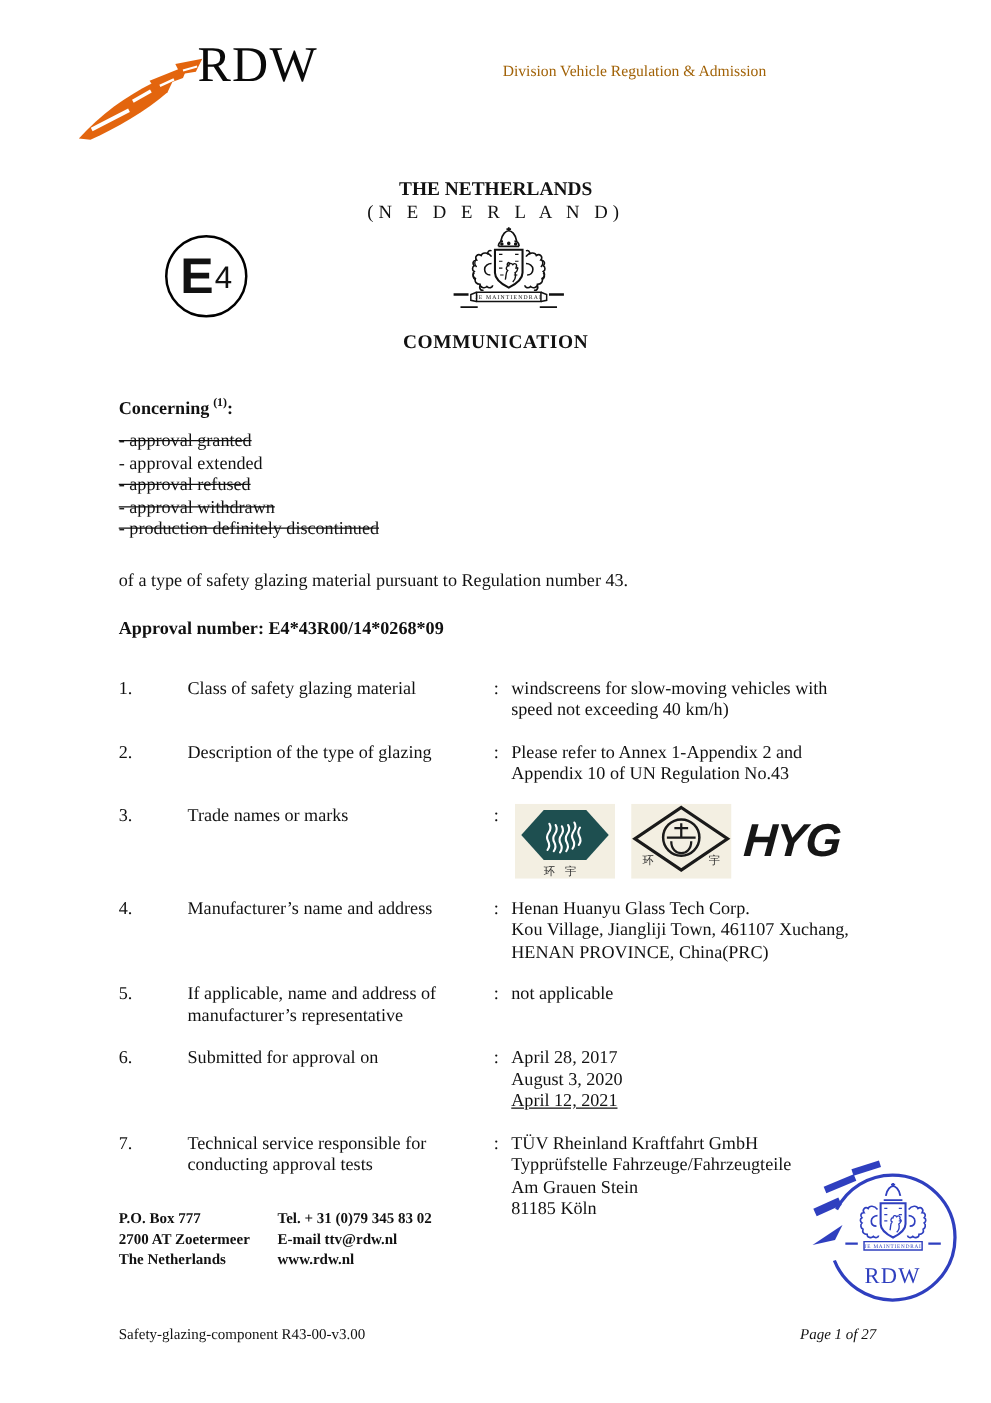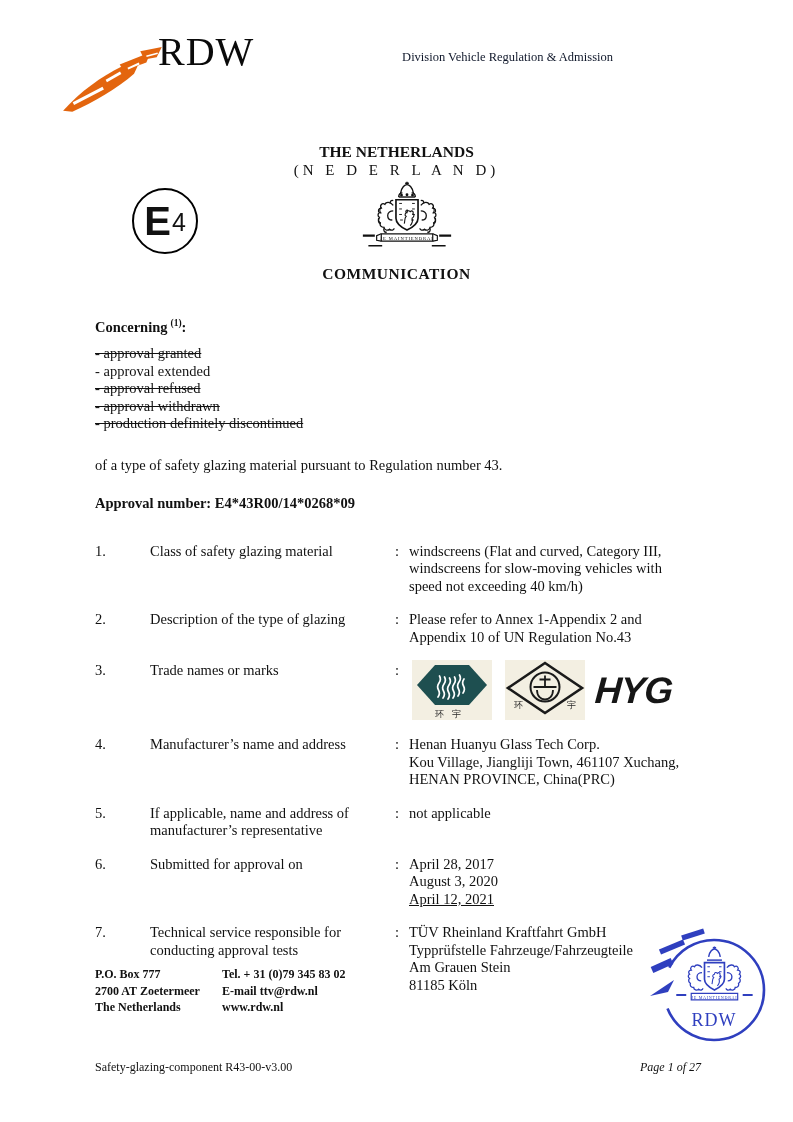--- a/index.html
+++ b/index.html
@@ -4,21 +4,21 @@
 <style>
   html,body{margin:0;padding:0;}
   body{
     width:793px;height:1122px;background:#ffffff;position:relative;
     font-family:"Liberation Serif",serif;color:#111;overflow:hidden;
   }
   .abs{position:absolute;}
   
   .brand-logo{left:60px;top:46px;width:108px;height:70px;}
   .brand-text{left:158px;top:28px;font-size:40px;letter-spacing:1px;color:#0a0a0a;}
-  .division{right:180px;top:50px;font-size:12.5px;color:#0f172a;}
+  .division{right:180px;top:50px;font-size:12.5px;color:#a16207;}
   
   .country-block{left:0;top:143px;width:100%;text-align:center;line-height:18px;}
   .country{font-weight:bold;font-size:15.5px;}
   .country-alt{font-size:15px;letter-spacing:4px;}
   .e-mark{left:132px;top:188px;width:62px;height:62px;border:2.5px solid #000;border-radius:50%;
     display:flex;align-items:center;justify-content:center;background:#fff;}
   .e-letter{font-family:"Liberation Sans",sans-serif;font-weight:bold;font-size:40px;line-height:1;}
   .e-number{font-family:"Liberation Sans",sans-serif;font-size:25px;line-height:1;margin-left:1px;margin-top:2px;}
   .arms{left:350px;top:180px;width:114px;height:80px;}
   .communication{left:0;top:265px;width:100%;text-align:center;font-weight:bold;font-size:15.5px;letter-spacing:0.5px;}
@@ -140,21 +140,20 @@
     <span>E4*43R00/14*0268*09</span>
   </div>
   <div id="items-container">
   <div class="item-row">
     <div class="item-no">1.</div>
     <div class="item-label">
           <div>Class of safety glazing material</div>
         </div>
     <div class="item-colon">:</div>
     <div class="item-value">
-          <div>windscreens (Flat and curved, Category III,</div>
           <div>windscreens for slow-moving vehicles with</div>
           <div>speed not exceeding 40 km/h)</div>
         </div>
   </div>
 
   <div class="item-row">
     <div class="item-no">2.</div>
     <div class="item-label">
           <div>Description of the type of glazing</div>
         </div>

